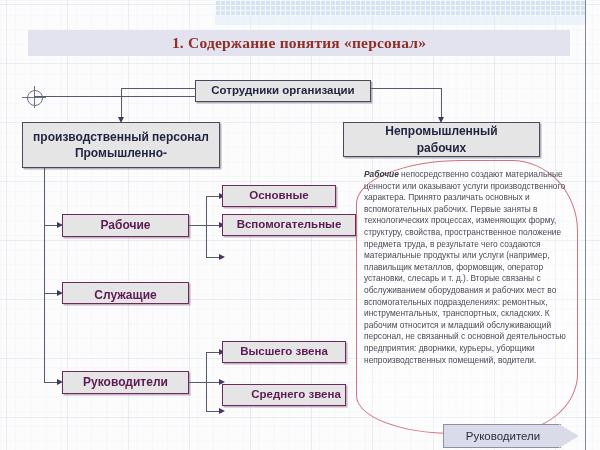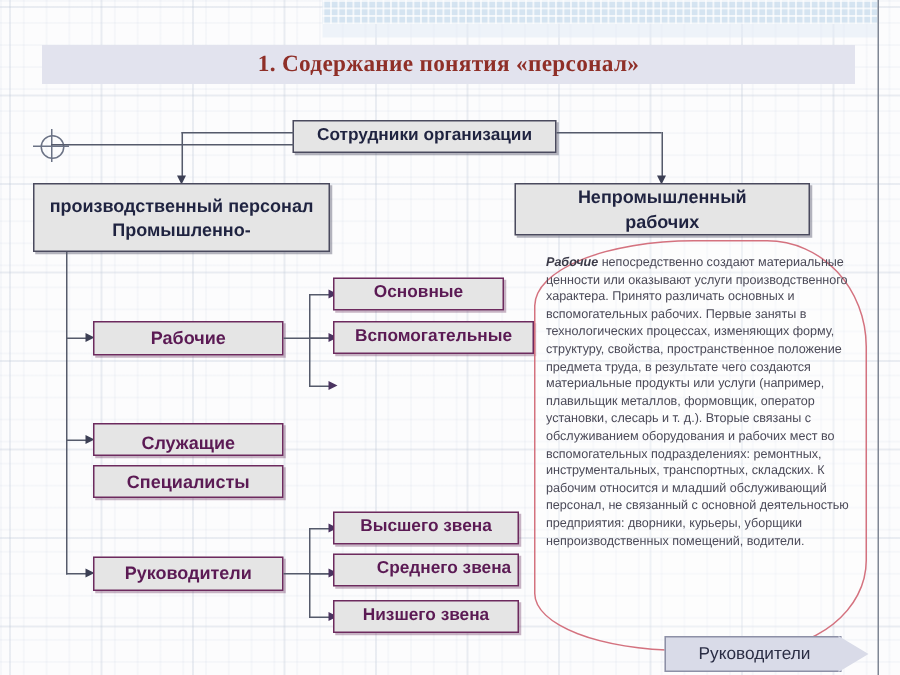--- a/index.html
+++ b/index.html
@@ -214,45 +214,39 @@
   <div class="box box-purple b-sub" style="left:222px;top:185px;width:114px;height:22px;">
     <span>Основные</span>
   </div>
   <div class="box box-purple b-sub" style="left:222px;top:214px;width:134px;height:22px;overflow:hidden;white-space:nowrap;">
     <span>Вспомогательные</span>
   </div>
 
   <div class="box box-purple b-main" style="left:62px;top:282px;width:127px;height:22px;align-items:flex-end;">
     <span>Служащие</span>
   </div>
-  <div class="box box-purple b-main" style="left:62px;top:310px;width:127px;height:22px;">
-    <span>Специалисты</span>
-  </div>
 
   <div class="box box-purple b-main" style="left:62px;top:371px;width:127px;height:23px;">
     <span>Руководители</span>
   </div>
 
   <div class="ln lnh" style="left:189px;top:382px;width:33px;"></div>
   <div class="ln lnv" style="left:206px;top:352px;height:60px;"></div>
   <div class="ln lnh" style="left:206px;top:352px;width:14px;"></div>
   <div class="ar ar-rp" style="left:219px;top:348.5px;"></div>
   <div class="ln lnh" style="left:206px;top:382px;width:14px;"></div>
   <div class="ar ar-rp" style="left:219px;top:378.5px;"></div>
   <div class="ln lnh" style="left:206px;top:411px;width:14px;"></div>
   <div class="ar ar-rp" style="left:219px;top:407.5px;"></div>
 
   <div class="box box-purple b-sub" style="left:222px;top:341px;width:124px;height:22px;">
     <span>Высшего звена</span>
   </div>
-  <div class="box box-purple b-sub" style="left:222px;top:369px;width:124px;height:22px;padding-left:24px;">
+  <div class="box box-purple b-sub" style="left:222px;top:384px;width:124px;height:22px;padding-left:24px;">
     <span>Среднего звена</span>
-  </div>
-  <div class="box box-purple b-sub" style="left:222px;top:400px;width:124px;height:22px;">
-    <span>Низшего звена</span>
   </div>
 
   <div class="callout"></div>
   <div class="callout-text">
     <b>Рабочие</b><span> непосредственно создают материальные ценности или оказывают услуги производственного характера. Принято различать основных и вспомогательных рабочих. Первые заняты в технологических процессах, изменяющих форму, структуру, свойства, пространственное положение предмета труда, в результате чего создаются материальные продукты или услуги (например, плавильщик металлов, формовщик, оператор установки, слесарь и т. д.). Вторые связаны с обслуживанием оборудования и рабочих мест во вспомогательных подразделениях: ремонтных, инструментальных, транспортных, складских.
 К рабочим относится и младший обслуживающий персонал, не связанный с основной деятельностью предприятия: дворники, курьеры, уборщики непроизводственных помещений, водители.</span>
   </div>
 
   <div class="banner">
     <div class="banner-head-o"></div>

